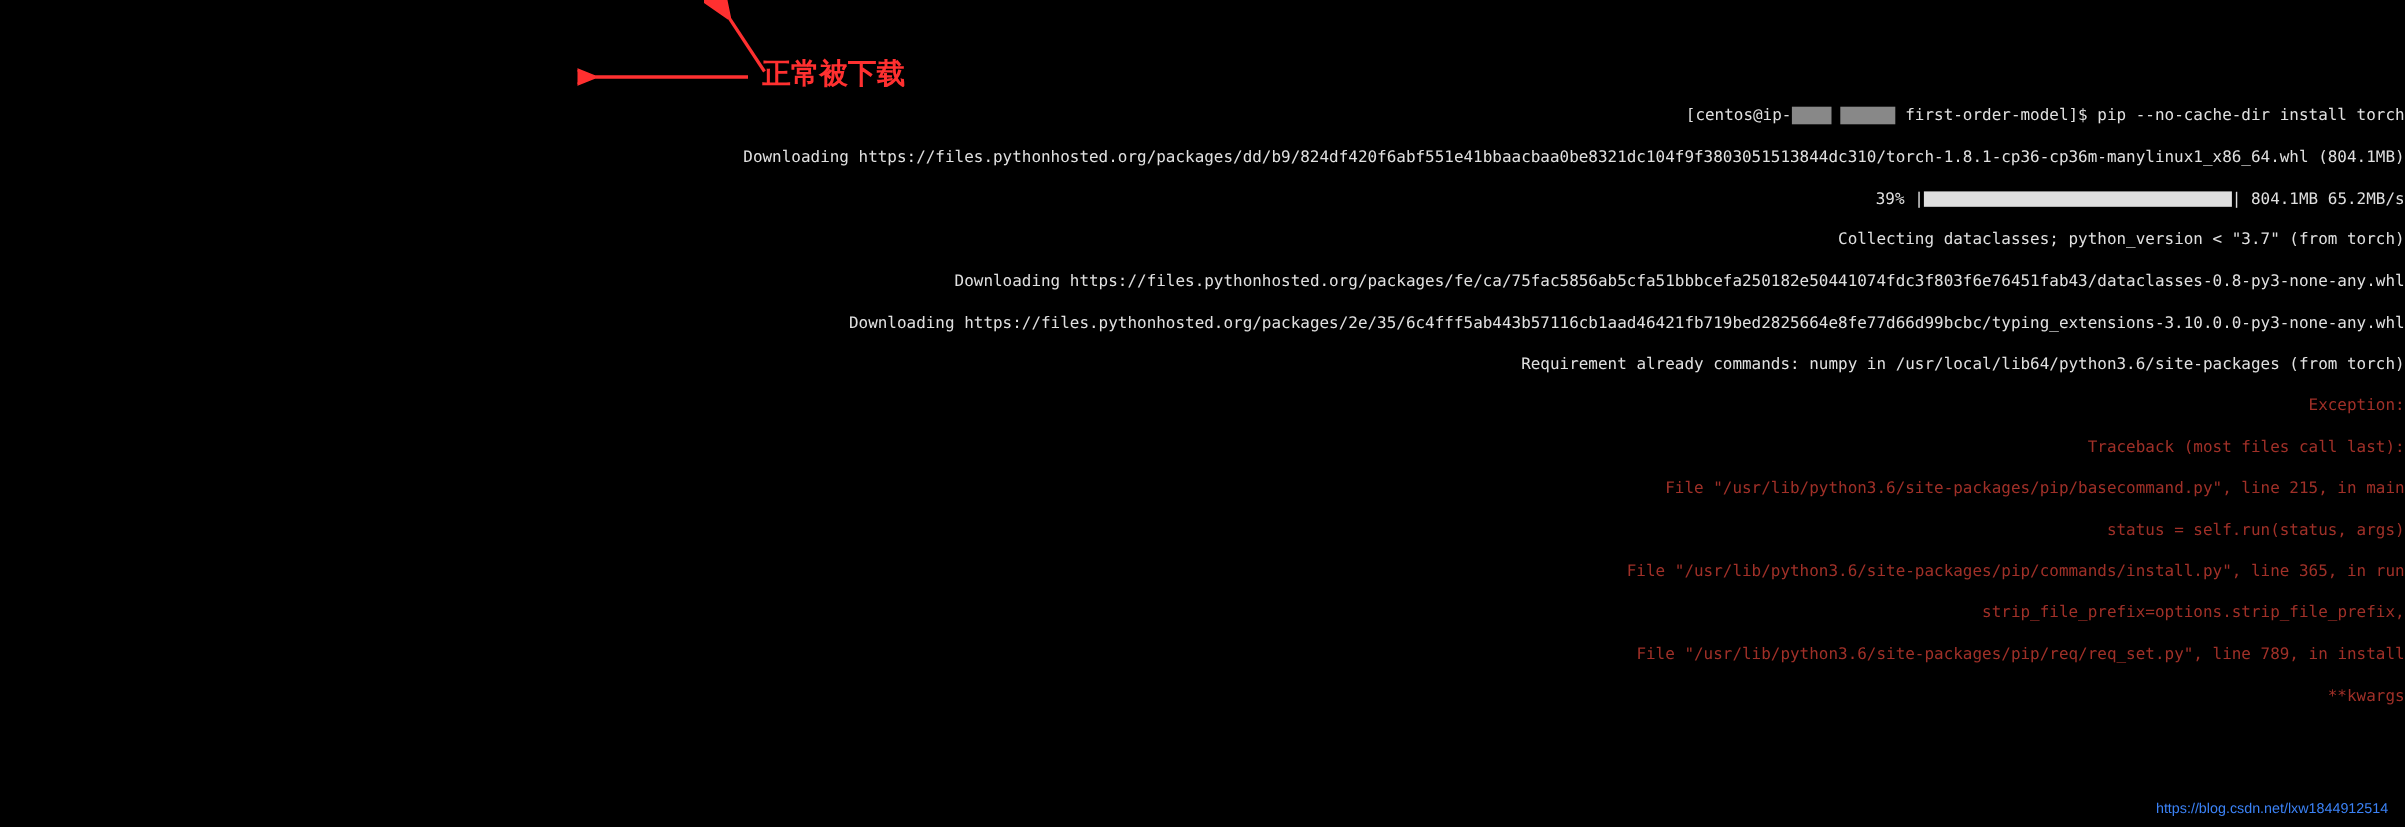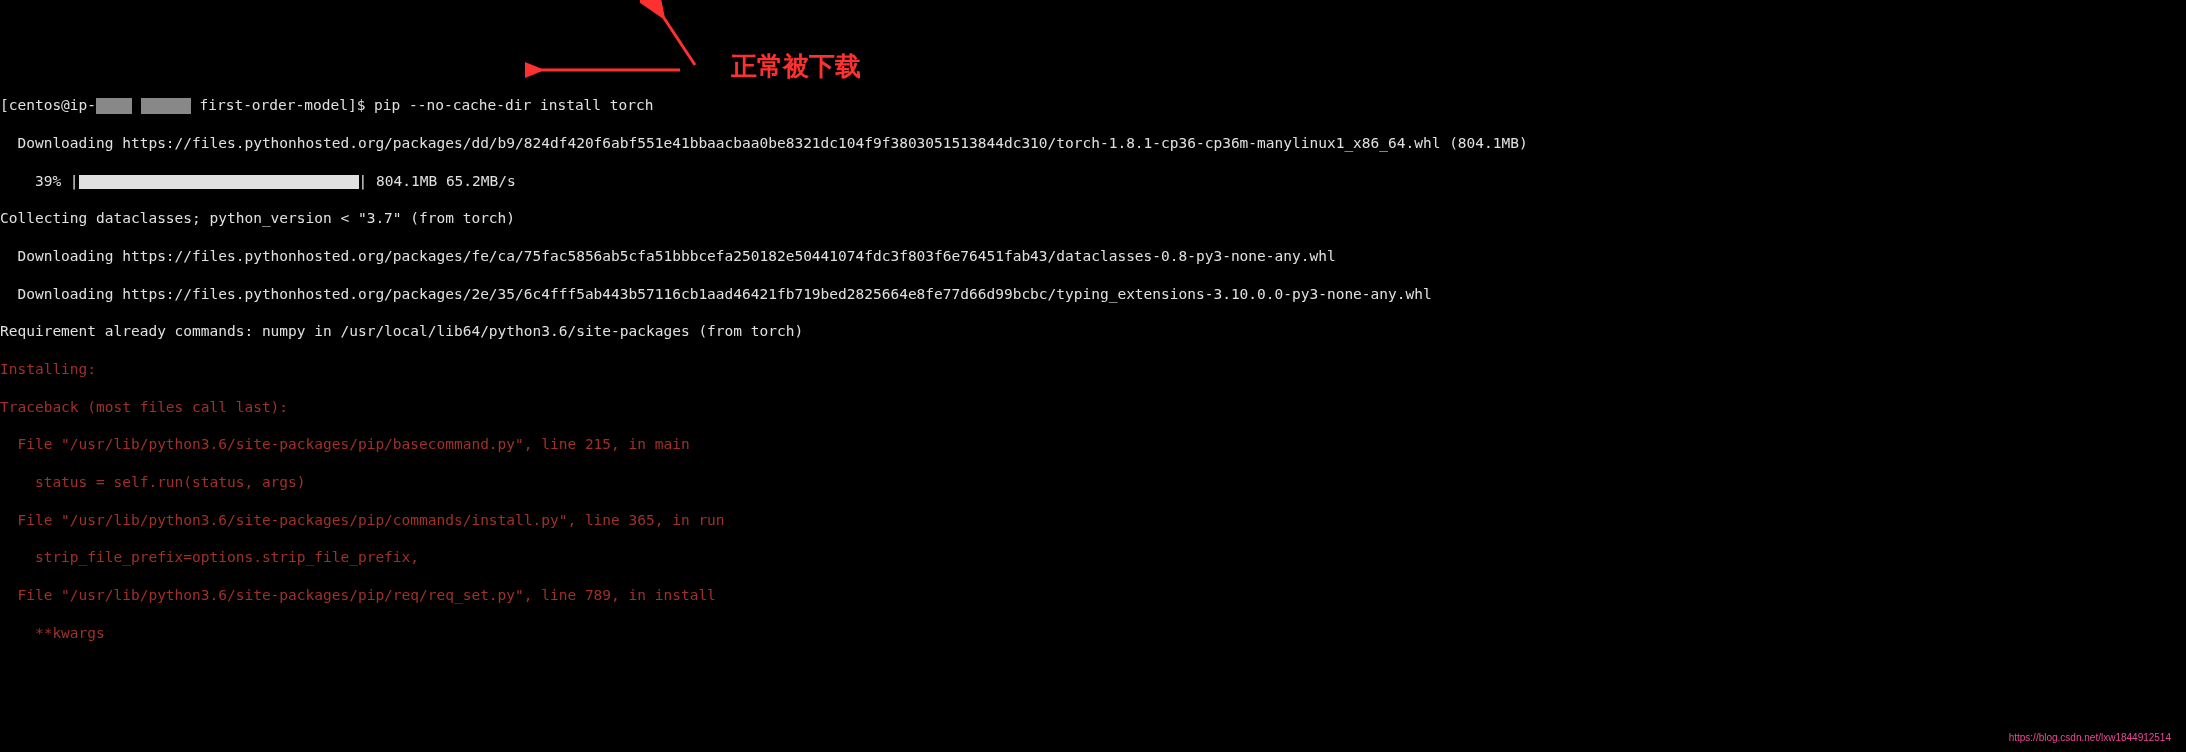--- a/index.html
+++ b/index.html
@@ -17,20 +17,21 @@
       height: 752px;
       overflow: hidden;
       position: relative;
       white-space: pre;
     }
     .terminal {
       padding: 2px 0;
     }
     .line {
       white-space: pre;
+      text-align: right;
     }
     .white { color: #e0e0e0; }
     .red { color: #a03028; }
     .redacted {
       background: #888888;
       color: #888888;
       display: inline-block;
       height: 16px;
       vertical-align: middle;
     }
@@ -49,40 +50,40 @@
     }
     .arrow {
       position: absolute;
       stroke: #ff3030;
       fill: #ff3030;
     }
     .watermark {
       position: absolute;
       bottom: 8px;
       right: 15px;
-      color: #ec4899;
-      font-size: 10px;
+      color: #3b82f6;
+      font-size: 13px;
       font-family: Arial, sans-serif;
       text-align: right;
     }
   </style>
 </head>
 <body>
 
 
 
 <div class="terminal">
 <div class="line white"><span>[centos@ip-</span><span class="redacted" style="width:36px"> </span> <span class="redacted" style="width:50px"> </span><span> first-order-model]$ </span><span>pip --no-cache-dir install torch</span></div>
 <div class="line white">  Downloading https://files.pythonhosted.org/packages/dd/b9/824df420f6abf551e41bbaacbaa0be8321dc104f9f3803051513844dc310/torch-1.8.1-cp36-cp36m-manylinux1_x86_64.whl (804.1MB)</div>
 <div class="line white"><span>    39% |</span><span class="progress-bar" style="width:280px"></span><span>| 804.1MB 65.2MB/s</span></div>
 <div class="line white">Collecting dataclasses; python_version &lt; "3.7" (from torch)</div>
 <div class="line white">  Downloading https://files.pythonhosted.org/packages/fe/ca/75fac5856ab5cfa51bbbcefa250182e50441074fdc3f803f6e76451fab43/dataclasses-0.8-py3-none-any.whl</div>
 <div class="line white">  Downloading https://files.pythonhosted.org/packages/2e/35/6c4fff5ab443b57116cb1aad46421fb719bed2825664e8fe77d66d99bcbc/typing_extensions-3.10.0.0-py3-none-any.whl</div>
 <div class="line white">Requirement already commands: numpy in /usr/local/lib64/python3.6/site-packages (from torch)</div>
-<div class="line red">Installing:</div>
+<div class="line red">Exception:</div>
 <div class="line red">Traceback (most files call last):</div>
 <div class="line red">  File "/usr/lib/python3.6/site-packages/pip/basecommand.py", line 215, in main</div>
 <div class="line red">    status = self.run(status, args)</div>
 <div class="line red">  File "/usr/lib/python3.6/site-packages/pip/commands/install.py", line 365, in run</div>
 <div class="line red">    strip_file_prefix=options.strip_file_prefix,</div>
 <div class="line red">  File "/usr/lib/python3.6/site-packages/pip/req/req_set.py", line 789, in install</div>
 <div class="line red">    **kwargs</div>
 
 
 
@@ -107,18 +108,18 @@
 
 <svg class="arrow" style="left:640px; top:0px; width:60px; height:75px;">
   <defs>
     <marker id="ah2" markerWidth="10" markerHeight="8" refX="2" refY="4" orient="auto">
       <polygon points="10 0, 0 4, 10 8" fill="#ff3030"></polygon>
     </marker>
   </defs>
   <line x1="55" y1="65" x2="20" y2="12" stroke="#ff3030" stroke-width="3" marker-end="url(#ah2)"></line>
 </svg>
 
-<div class="annotation" style="left:731px; top:50px;">正常被下载</div>
+<div class="annotation" style="left:693px; top:50px;">正常被下载</div>
 
 <div class="watermark">https://blog.csdn.net/lxw1844912514</div>
 
 
 
 
 </body></html>

